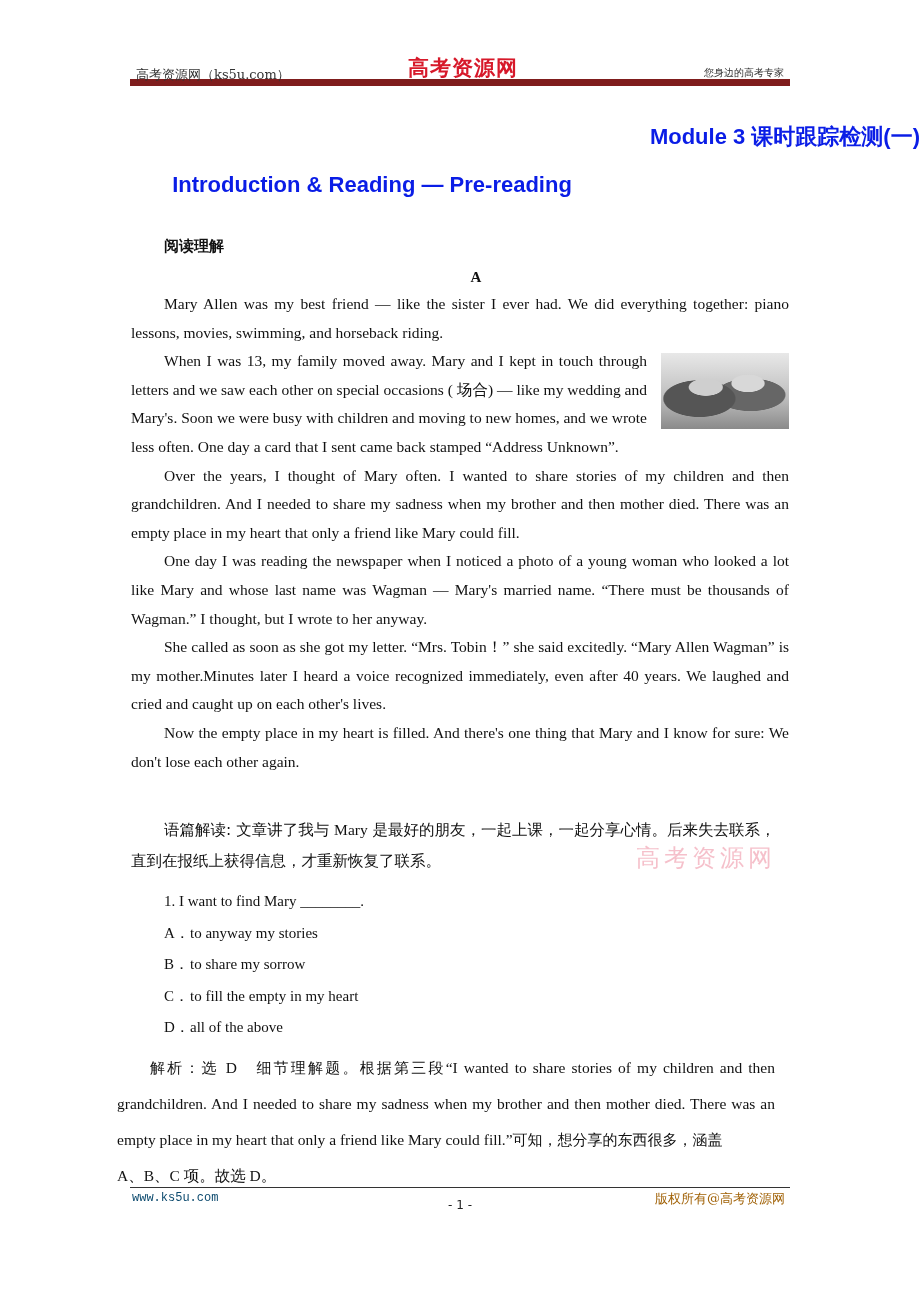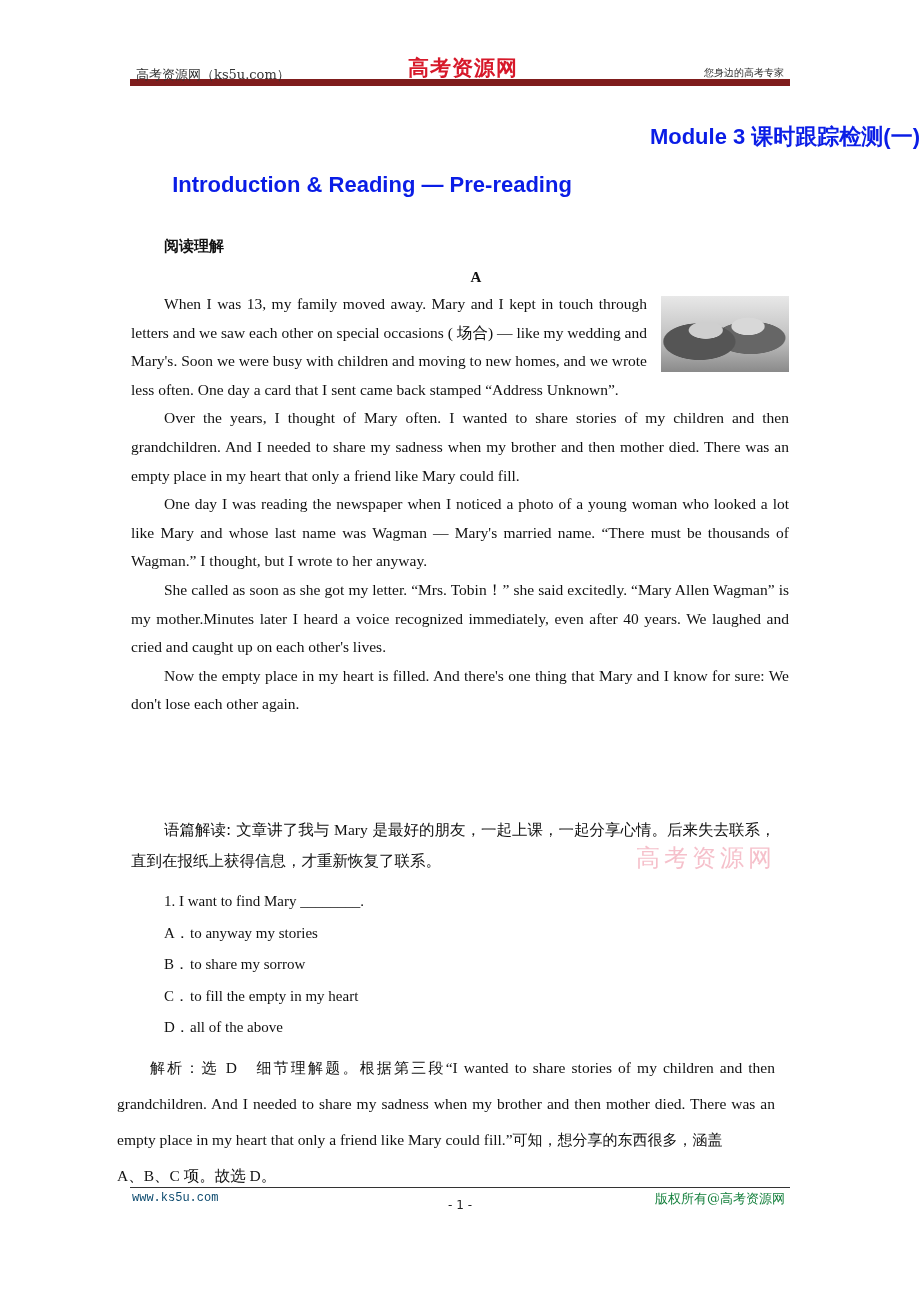--- a/index.html
+++ b/index.html
@@ -33,38 +33,39 @@
     .question { position: absolute; left: 164px; top: 893px; font-size: 15px; }
     .option { position: absolute; left: 164px; font-size: 15px; }
     .option .letter { display: inline-block; width: 26px; }
 
     .solution { position: absolute; left: 117px; top: 1050px; width: 658px; font-size: 15.5px; line-height: 36px; text-align: justify; }
     .solution .cn { font-family: "DejaVu Sans", sans-serif; font-size: 15px; }
 
     .footer-line { position: absolute; left: 130px; top: 1187px; width: 660px; border-top: 1.5px solid #333; }
     .footer-left { position: absolute; left: 132px; top: 1191px; font-size: 12px; color: #0c4a6e; font-family: "Liberation Mono", "DejaVu Sans Mono", monospace; }
     .footer-center { position: absolute; left: 0; width: 920px; top: 1198px; text-align: center; font-size: 12px; color: #222; font-family: "DejaVu Sans", sans-serif; }
-    .footer-right { position: absolute; right: 135px; top: 1190px; font-size: 13px; color: #15803d; font-family: "DejaVu Serif", serif; }
+    .footer-right { position: absolute; right: 135px; top: 1190px; font-size: 13px; color: #a16207; font-family: "DejaVu Serif", serif; }
   </style>
 </head>
 <body>
 
 <div class="header">
   <span class="header-left">高考资源网（ks5u.com）</span>
   <span class="header-logo">高考资源网</span>
   <span class="header-right">您身边的高考专家</span>
 </div>
 
 <div class="title1">Module 3  课时跟踪检测(一)</div>
 <div class="title2">Introduction &amp; Reading — Pre-reading</div>
 
 <div class="section-label">阅读理解</div>
 <div class="passage-letter">A</div>
 
 <div class="body">
+  <p class="para">Mary Allen was my best friend — like the sister I ever had. We did everything together: piano lessons, movies, swimming, and horseback riding.</p>
   <p class="para"><span class="photo"></span><span>When I was 13, my family moved away. Mary and I kept in touch through letters and we saw each other on special occasions ( 场合) — like my wedding and Mary's. Soon we were busy with children and moving to new homes, and we wrote less often. One day a card that I sent came back stamped “Address Unknown”.</span></p>
   <p class="para">Over the years, I thought of Mary often. I wanted to share stories of my children and then grandchildren. And I needed to share my sadness when my brother and then mother died. There was an empty place in my heart that only a friend like Mary could fill.</p>
   <p class="para">One day I was reading the newspaper when I noticed a photo of a young woman who looked a lot like Mary and whose last name was Wagman — Mary's married name. “There must be thousands of Wagman.” I thought, but I wrote to her anyway.</p>
   <p class="para">She called as soon as she got my letter. “Mrs. Tobin！” she said excitedly. “Mary Allen Wagman” is my mother.Minutes later I heard a voice recognized immediately, even after 40 years. We laughed and cried and caught up on each other's lives.</p>
   <p class="para">Now the empty place in my heart is filled. And there's one thing that Mary and I know for sure: We don't lose each other again.</p>
 </div>
 
 <div class="analysis">
   <span style="padding-left:33px">语篇解读:</span><span> 文章讲了我与 </span><span class="mary">Mary</span><span> 是最好的朋友，一起上课，一起分享心情。后来失去联系，直到在报纸上获得信息，才重新恢复了联系。</span>
 </div>

